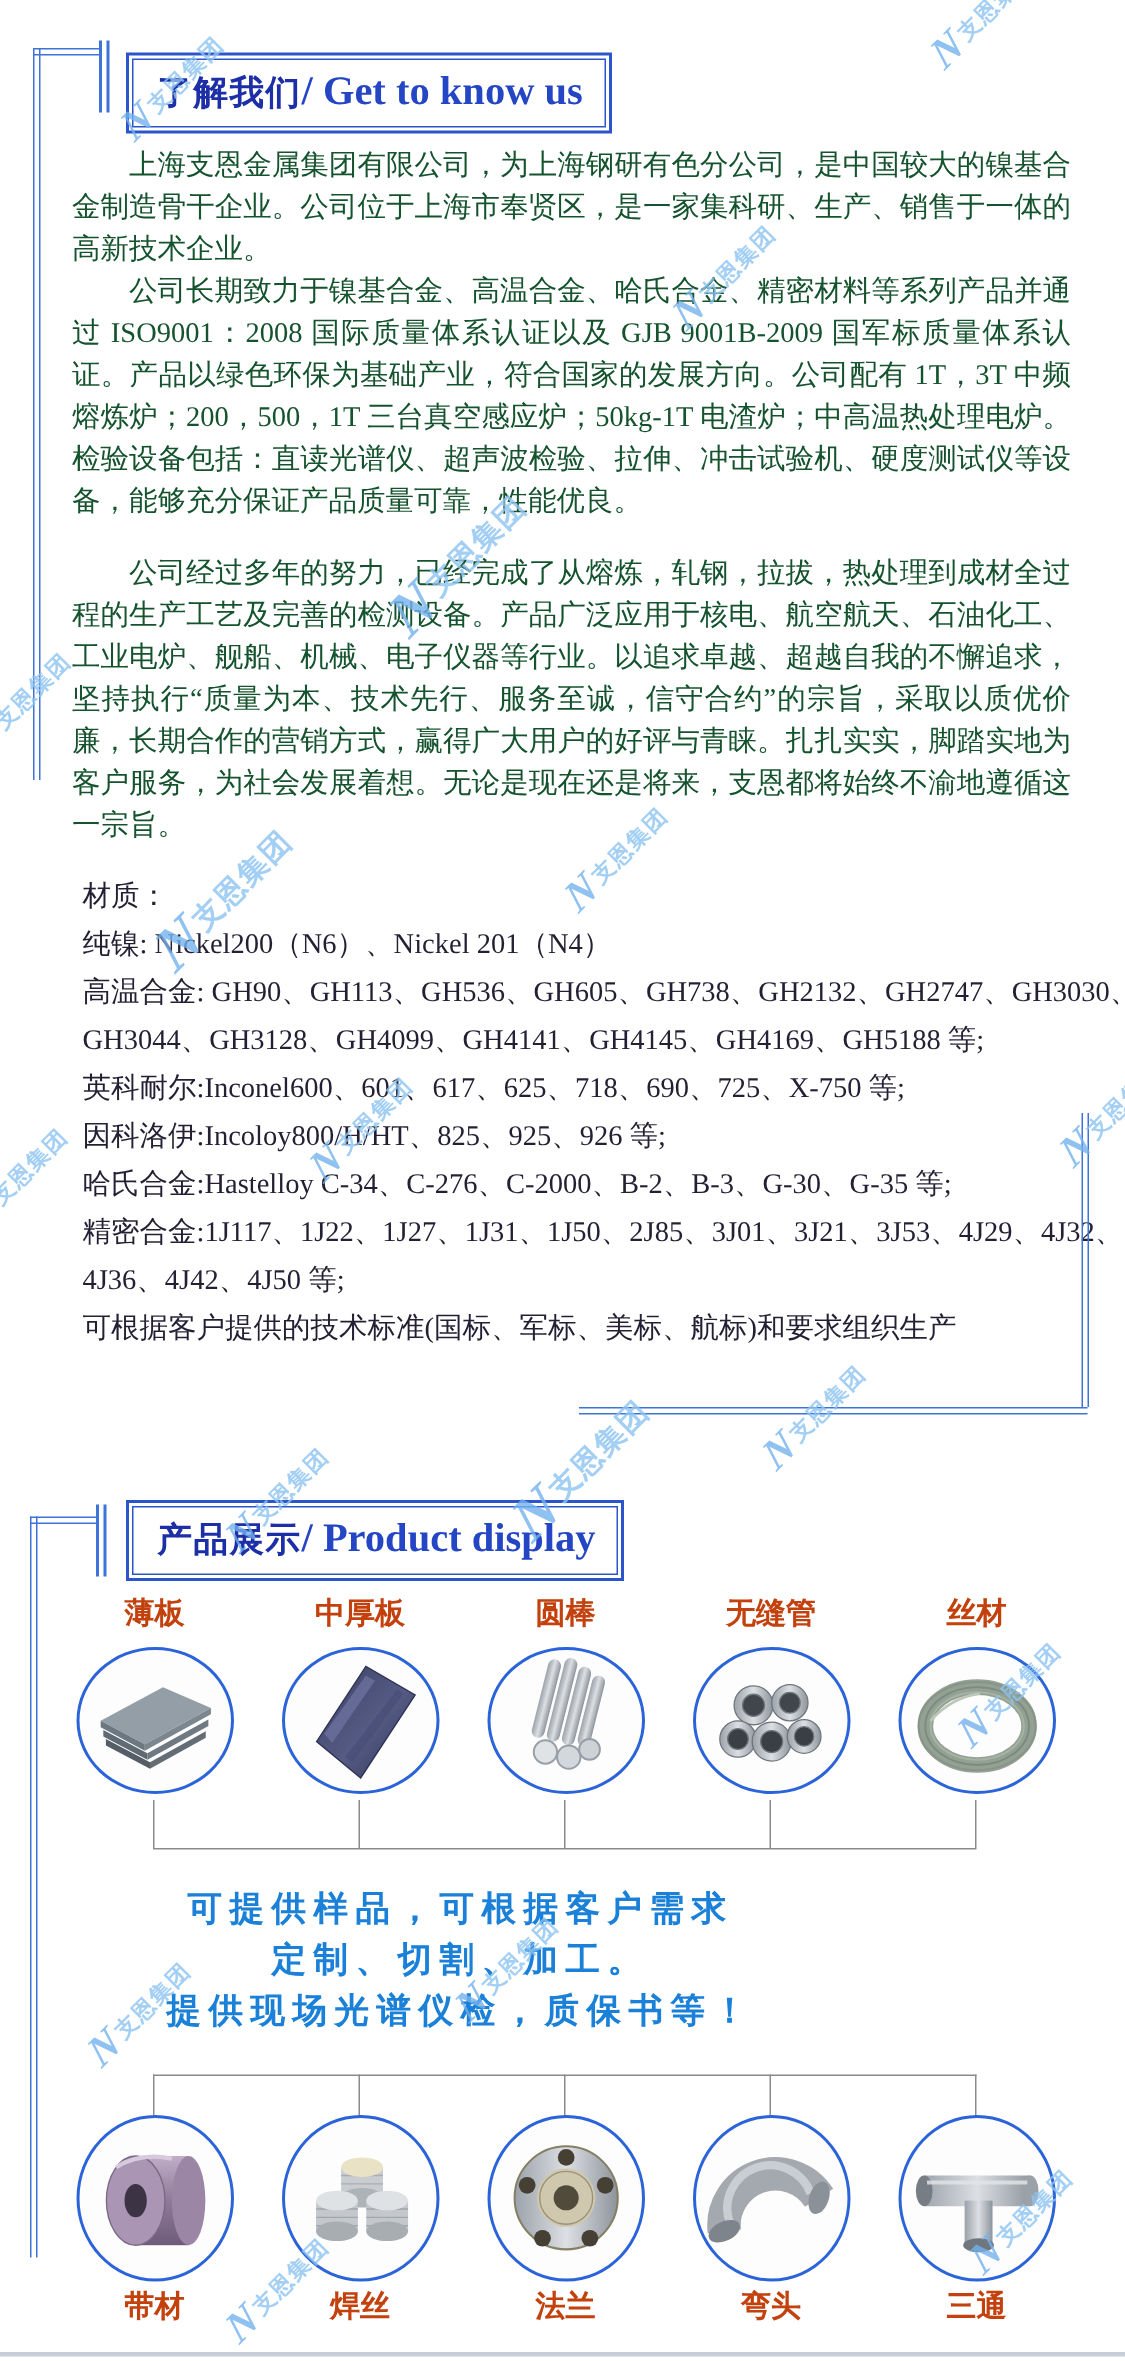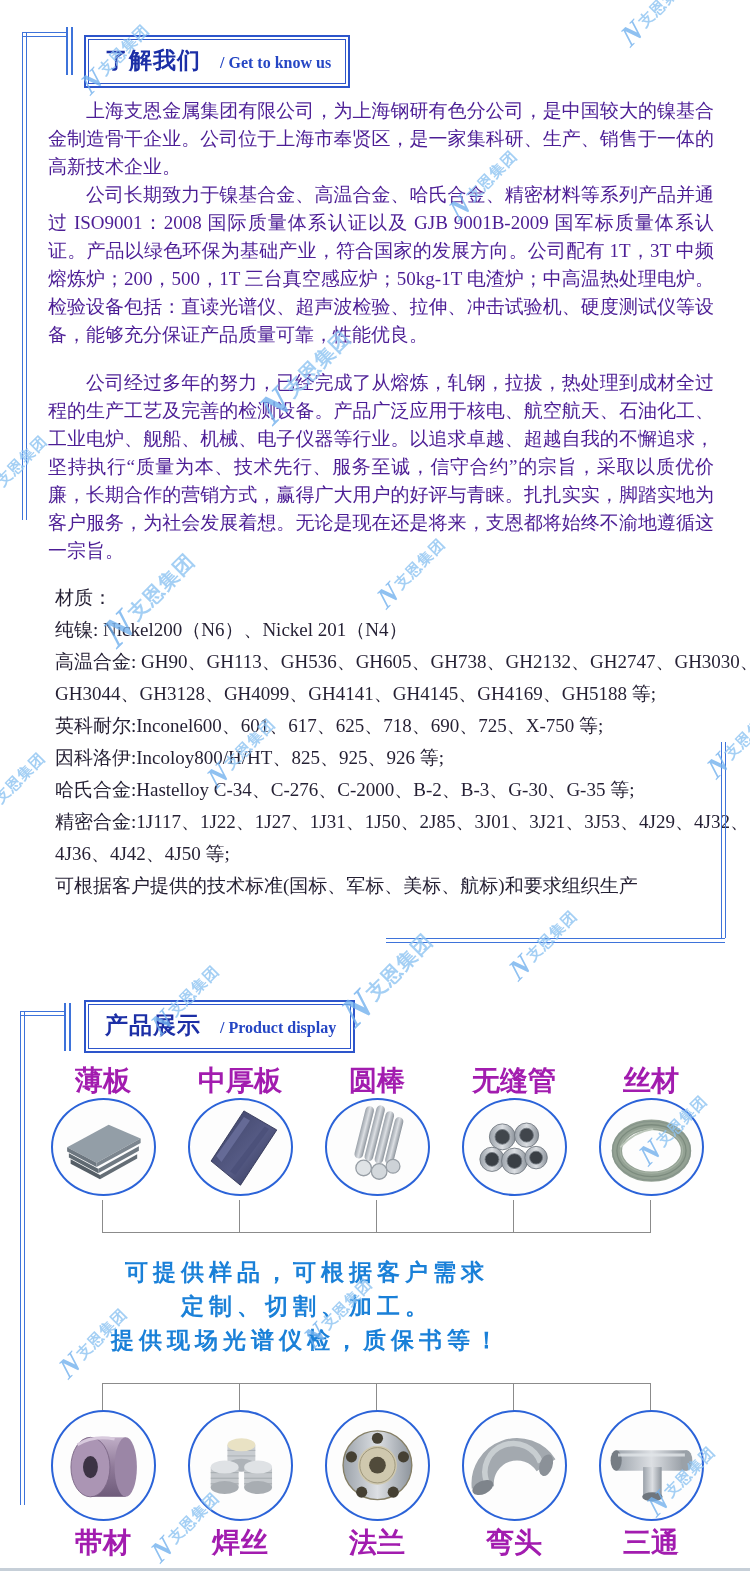--- a/index.html
+++ b/index.html
@@ -8,32 +8,32 @@
 
   
   .dl-h{position:absolute;height:3px;border-top:1.5px solid #3e73da;border-bottom:1.5px solid #3e73da;}
   .dl-v{position:absolute;width:3px;border-left:1.5px solid #3e73da;border-right:1.5px solid #3e73da;}
   .tick{position:absolute;width:3px;border-left:2px solid #3e73da;border-right:2px solid #3e73da;}
 
   
   .tbox{position:absolute;border:2px solid #2d55cb;padding:2px;background:#fff;box-sizing:border-box;}
   .tbox-in{border:1px solid #2d55cb;padding:5px 14px 7px 16px;display:flex;align-items:baseline;white-space:nowrap;}
   .t-zh{font-family:"Liberation Sans","DejaVu Sans",sans-serif;font-weight:bold;font-size:23px;color:#1c2fa6;letter-spacing:1px;}
-  .t-en{font-family:"Liberation Serif","DejaVu Serif",serif;font-weight:bold;font-size:16px;color:#2546c4;margin-left:19px;}
-
-  
-  .para{position:absolute;left:48px;width:666px;font-size:19px;line-height:28px;color:#4c1d95;
+  .t-en{font-family:"Liberation Serif","DejaVu Serif",serif;font-weight:bold;font-size:27px;color:#2546c4;margin-left:0;}
+
+  
+  .para{position:absolute;left:48px;width:666px;font-size:19px;line-height:28px;color:#14532d;
         text-indent:2em;text-align:justify;}
   .materials{position:absolute;left:55px;top:582px;width:680px;font-size:19px;line-height:32px;color:#241f33;}
   .materials div{white-space:nowrap;}
 
   
   .prow{position:absolute;left:50px;width:654px;display:flex;justify-content:space-between;}
   .pcell{width:106px;display:flex;justify-content:center;}
-  .plabel{font-family:"Liberation Sans","DejaVu Sans",sans-serif;font-size:28px;font-weight:600;color:#a21caf;text-align:center;}
+  .plabel{font-family:"Liberation Sans","DejaVu Sans",sans-serif;font-size:20px;font-weight:600;color:#c2410c;text-align:center;}
   .pcircle{width:101px;height:94px;border:2.5px solid #2b63d8;border-radius:50%;overflow:hidden;background:#fdfdfd;
            display:flex;align-items:center;justify-content:center;}
   .pcircle.tall{width:101px;height:107px;}
   .pimg{width:92%;height:92%;}
 
   
   .comb-h{position:absolute;border-top:1.5px solid #8b8b8b;height:0;}
   .comb-v{position:absolute;border-left:1.5px solid #8b8b8b;width:0;}
 
   

